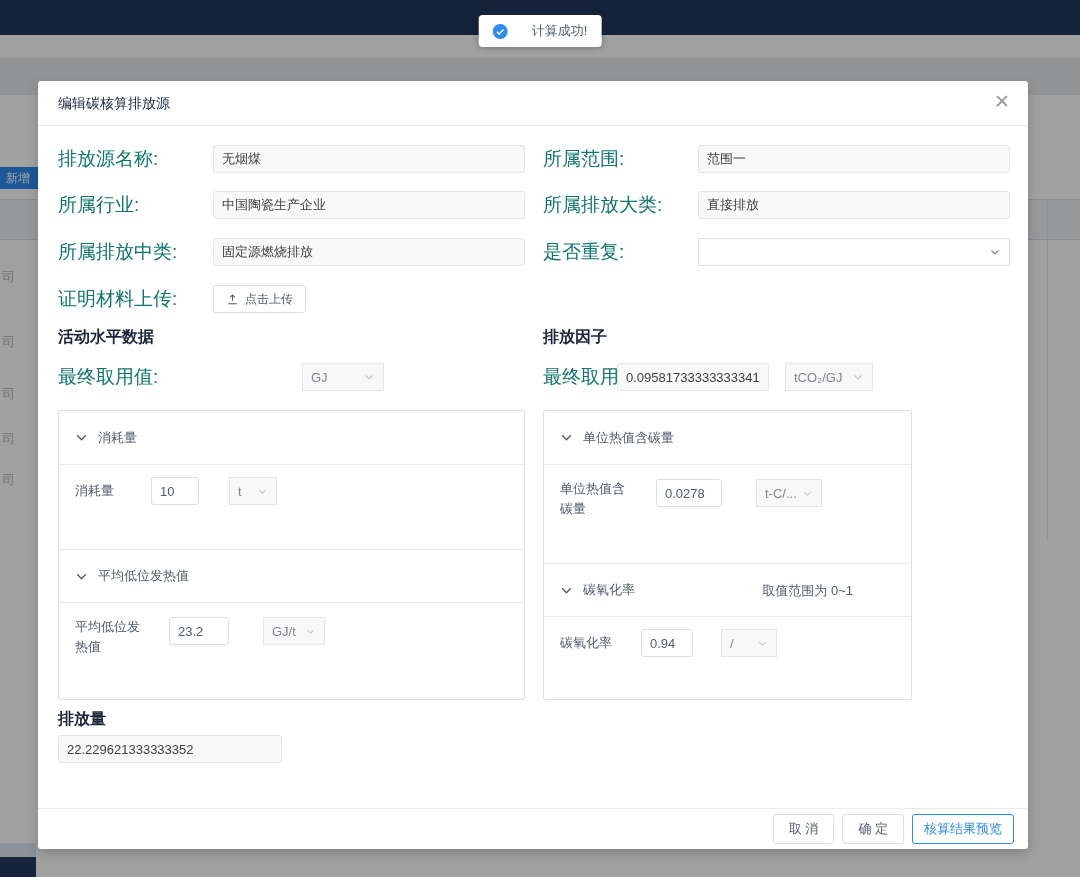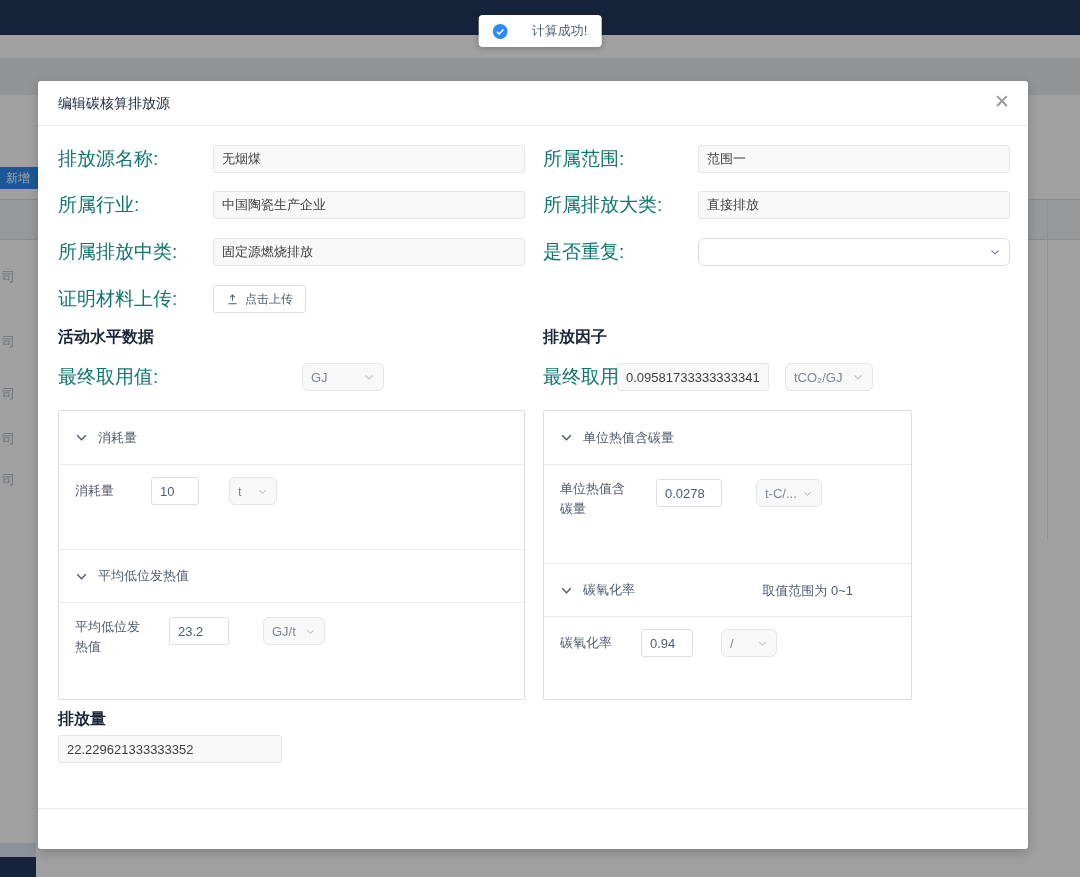--- a/index.html
+++ b/index.html
@@ -30,21 +30,21 @@
   .modal { left:38px; top:81px; width:990px; height:768px; background:#fff; border-radius:3px;
     box-shadow:0 4px 12px rgba(0,0,0,0.2); z-index:20; }
   .m-title { left:20px; top:14px; font-size:14px; font-weight:500; color:#17233d; }
   .m-close { right:18px; top:10px; font-size:19px; color:#999; cursor:pointer; line-height:22px; }
   .hr { height:1px; background:#e8eaec; left:0; right:0; }
 
   .lbl { font-size:19px; color:#0f766e; line-height:28px; }
   .inp { height:28px; border:1px solid #dcdee2; border-radius:3px; font-size:13px; color:#515a6e;
     padding:0 8px; outline:none; font-family:inherit; background:#fff; }
   .inp.dis { background:#f8f8f9; border-color:#e3e5e8; color:#404040; }
-  .sel { height:28px; border:1px solid #dcdee2; border-radius:6px; background:#fff; display:flex;
+  .sel { height:28px; border:1px solid #dcdee2; border-radius:0; background:#fff; display:flex;
     align-items:center; justify-content:space-between; padding:0 8px; font-size:13px; color:#515a6e; cursor:pointer; }
   .sel.dis { background:#f8f8f9; border-color:#e3e5e8; color:#80868f; cursor:default; }
   .sel .txt { overflow:hidden; white-space:nowrap; }
 
   .h2 { font-size:16px; font-weight:bold; color:#1c2438; }
 
   .upload-btn { height:28px; border:1px solid #dcdee2; border-radius:3px; background:#fff;
     display:flex; align-items:center; gap:6px; padding:0 12px; font-size:12px; color:#515a6e; cursor:pointer; }
 
   .collapse { border:1px solid #dcdee2; border-radius:2px; background:#fff; }
@@ -233,13 +233,18 @@
             </svg>
           </span>
       </div>
     </div>
   </div>
 
   <span class="abs h2" style="left:20px;top:628px">排放量</span>
   <input class="abs inp dis" style="left: 20px; top: 654px; width: 224px;" readonly="" value="22.229621333333352">
 
   <div class="abs hr" style="top:727px"></div>
+  <div class="abs footer-btns">
+    <button class="btn">取 消</button>
+    <button class="btn">确 定</button>
+    <button class="btn primary-o">核算结果预览</button>
+  </div>
 </div>
 
 </body></html>

